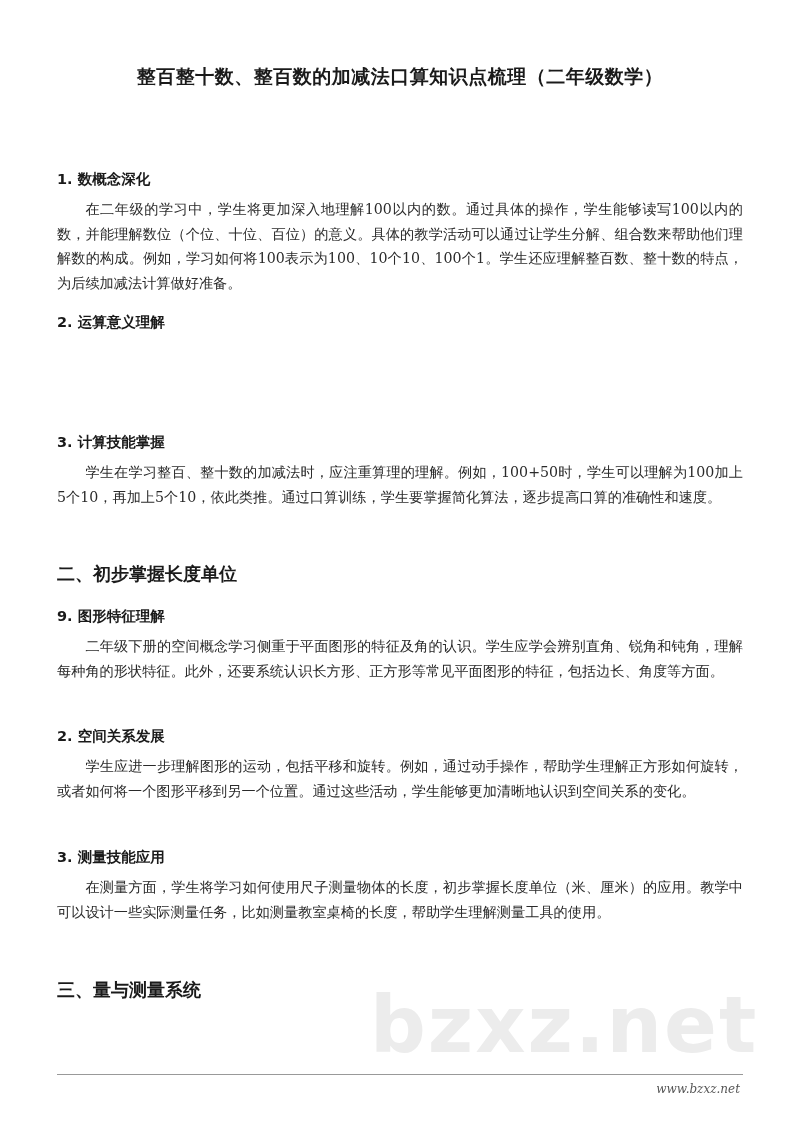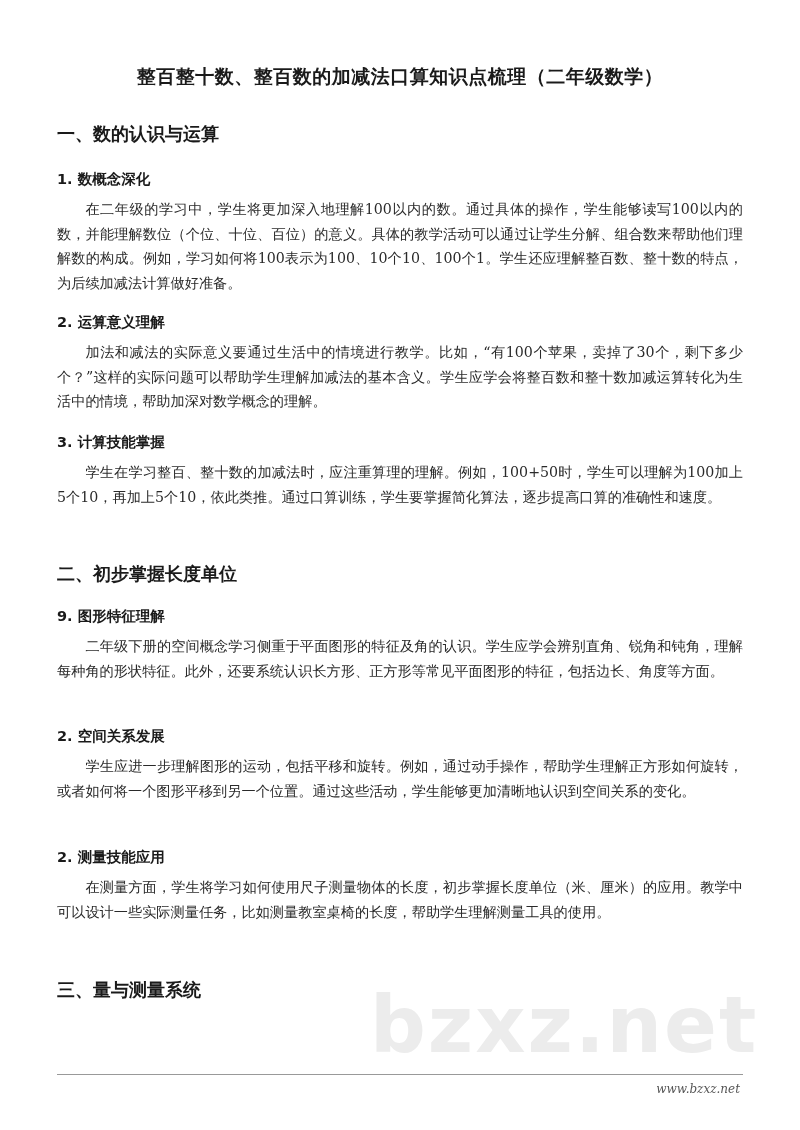--- a/index.html
+++ b/index.html
@@ -44,40 +44,38 @@
     font-style: italic; font-size: 12px; color: #555555;
   }
 </style>
 </head>
 <body>
 
 <div class="page">
 
   <div class="doc-title">整百整十数、整百数的加减法口算知识点梳理（二年级数学）</div>
 
-  <div class="h1" style="top:122px;">一、数的认识与运算</div>
 
   <div class="h2" style="top:170px;">1. 数概念深化</div>
   <p class="para" style="top:197px;">在二年级的学习中，学生将更加深入地理解100以内的数。通过具体的操作，学生能够读写100以内的数，并能理解数位（个位、十位、百位）的意义。具体的教学活动可以通过让学生分解、组合数来帮助他们理解数的构成。例如，学习如何将100表示为100、10个10、100个1。学生还应理解整百数、整十数的特点，为后续加减法计算做好准备。</p>
 
   <div class="h2" style="top:313px;">2. 运算意义理解</div>
-  <p class="para" style="top:340px;">加法和减法的实际意义要通过生活中的情境进行教学。比如，“有100个苹果，卖掉了30个，剩下多少个？”这样的实际问题可以帮助学生理解加减法的基本含义。学生应学会将整百数和整十数加减运算转化为生活中的情境，帮助加深对数学概念的理解。</p>
 
   <div class="h2" style="top:433px;">3. 计算技能掌握</div>
   <p class="para" style="top:460px;">学生在学习整百、整十数的加减法时，应注重算理的理解。例如，100+50时，学生可以理解为100加上5个10，再加上5个10，依此类推。通过口算训练，学生要掌握简化算法，逐步提高口算的准确性和速度。</p>
 
   <div class="h1" style="top:562px;">二、初步掌握长度单位</div>
 
   <div class="h2" style="top:607px;">9. 图形特征理解</div>
   <p class="para" style="top:634px;">二年级下册的空间概念学习侧重于平面图形的特征及角的认识。学生应学会辨别直角、锐角和钝角，理解每种角的形状特征。此外，还要系统认识长方形、正方形等常见平面图形的特征，包括边长、角度等方面。</p>
 
   <div class="h2" style="top:727px;">2. 空间关系发展</div>
   <p class="para" style="top:754px;">学生应进一步理解图形的运动，包括平移和旋转。例如，通过动手操作，帮助学生理解正方形如何旋转，或者如何将一个图形平移到另一个位置。通过这些活动，学生能够更加清晰地认识到空间关系的变化。</p>
 
-  <div class="h2" style="top:848px;">2. 测量技能应用</div>
+  <div class="h2" style="top:848px;">3. 测量技能应用</div>
   <p class="para" style="top:875px;">在测量方面，学生将学习如何使用尺子测量物体的长度，初步掌握长度单位（米、厘米）的应用。教学中可以设计一些实际测量任务，比如测量教室桌椅的长度，帮助学生理解测量工具的使用。</p>
 
   <div class="h1" style="top:978px;">三、量与测量系统</div>
 
   <div class="watermark">bzxz.net</div>
 
   <div class="footer-rule"></div>
   <div class="footer-text">www.bzxz.net</div>
 
 </div>

